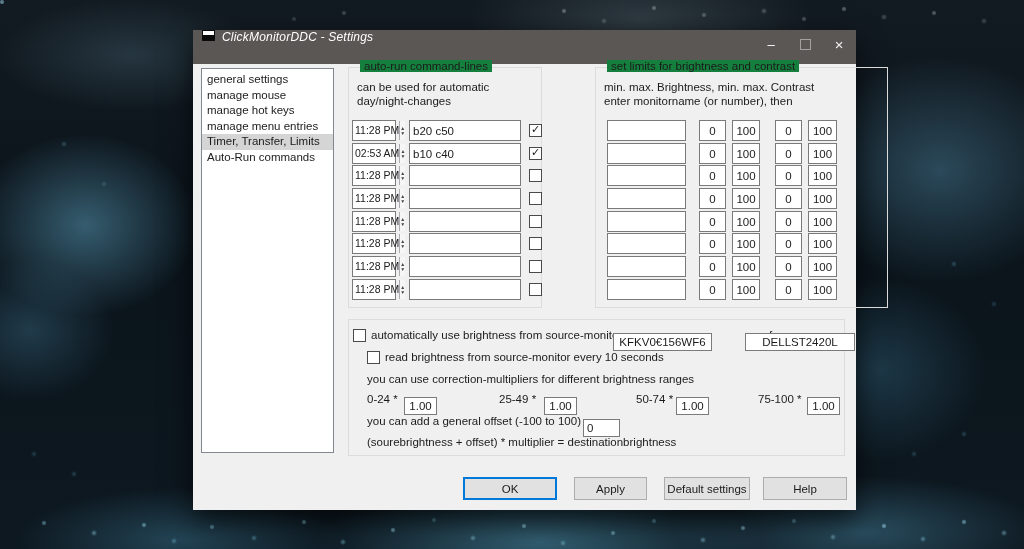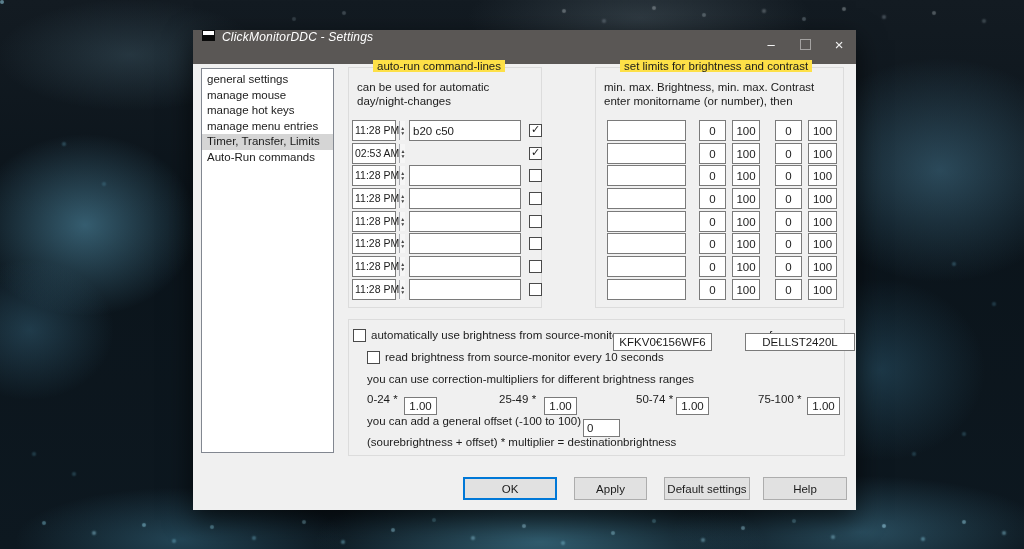--- a/index.html
+++ b/index.html
@@ -62,23 +62,23 @@
   .win-btns { position:absolute; right:0; top:0; height:28px; display:flex; }
   .win-btn { width:34px; height:28px; color:#f2f2f2; display:flex; align-items:center; justify-content:center; font-size:13px; }
   .max-glyph { width:9px; height:9px; border:1px solid rgba(255,255,255,.45); }
 
   .listbox { position:absolute; left:8px; top:38px; width:133px; height:385px;
     background:#ffffff; border:1px solid #828790; padding-top:3px; box-sizing:border-box; }
   .list-item { padding:0 5px; line-height:15.5px; white-space:nowrap; cursor:default; }
   .list-item.selected { background:#d5d5d5; }
 
   .group { position:absolute; border:1px solid #dcdcdc; box-sizing:border-box; }
-  .group-label { position:absolute; top:-8px; left:24px; background:#fde047; padding:0 4px; white-space:nowrap; color:#1b1b1b; }
+  .group-label { position:absolute; top:-8px; left:11px; background:#15803d; padding:0 4px; white-space:nowrap; color:#1b1b1b; }
   .g-autorun { left:155px; top:37px; width:194px; height:241px; }
-  .g-limits  { left:402px; top:37px; width:249px; height:241px; }
+  .g-limits  { left:402px; top:37px; width:293px; height:241px; }
   .g-transfer{ left:155px; top:289px; width:497px; height:137px; }
   .desc { position:absolute; left:8px; top:12px; line-height:14px; white-space:nowrap; }
 
   .ar-row, .lim-row { position:absolute; height:21px; left:0; right:0; }
   .timebox { position:absolute; left:3px; top:0; width:44px; height:21px; background:#fff;
     border:1px solid #7a7a7a; box-sizing:border-box; display:flex; }
   .time-text { flex:1; font-size:10.5px; line-height:19px; padding-left:2px; white-space:nowrap; }
   .spin { width:11px; border-left:1px solid #abadb3; background:#f6f6f6; display:flex; flex-direction:column;
     align-items:center; justify-content:center; }
   .spin i { font-style:normal; font-size:5px; line-height:5px; color:#444; }
@@ -157,20 +157,21 @@
         <div class="cb checked"></div>
       </div>
       <div class="ar-row" style="top:75px">
         <div class="timebox">
           <span class="time-text">02:53 AM</span>
           <span class="spin">
               <i>▲</i>
               <i>▼</i>
             </span>
         </div>
+        <input class="cmd" value="b10 c40" style="">
         <div class="cb checked"></div>
       </div>
       <div class="ar-row" style="top:97px">
         <div class="timebox">
           <span class="time-text">11:28 PM</span>
           <span class="spin">
               <i>▲</i>
               <i>▼</i>
             </span>
         </div>

